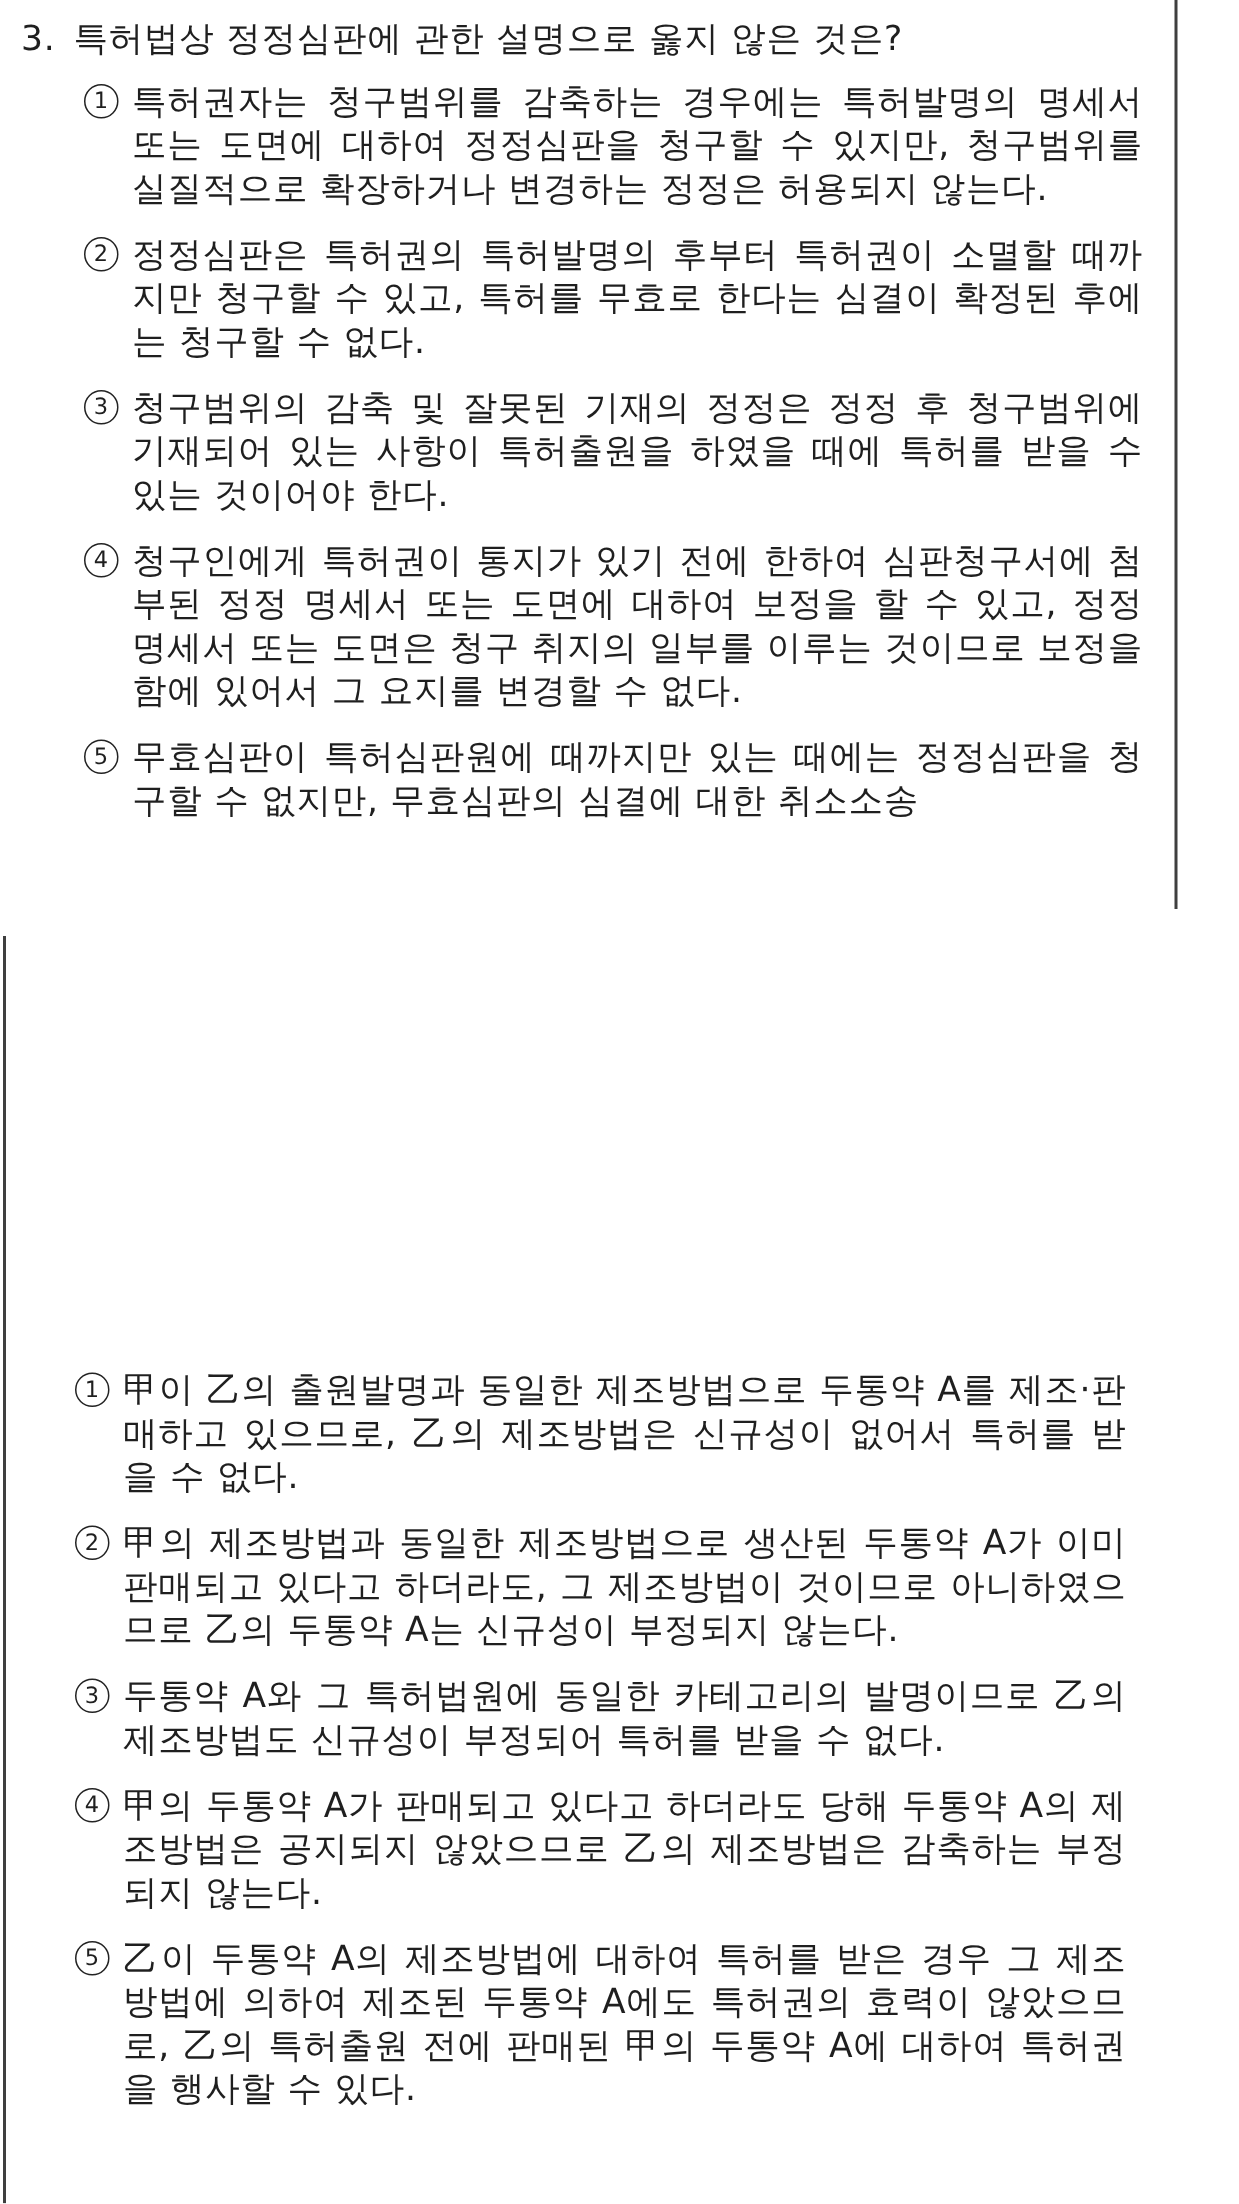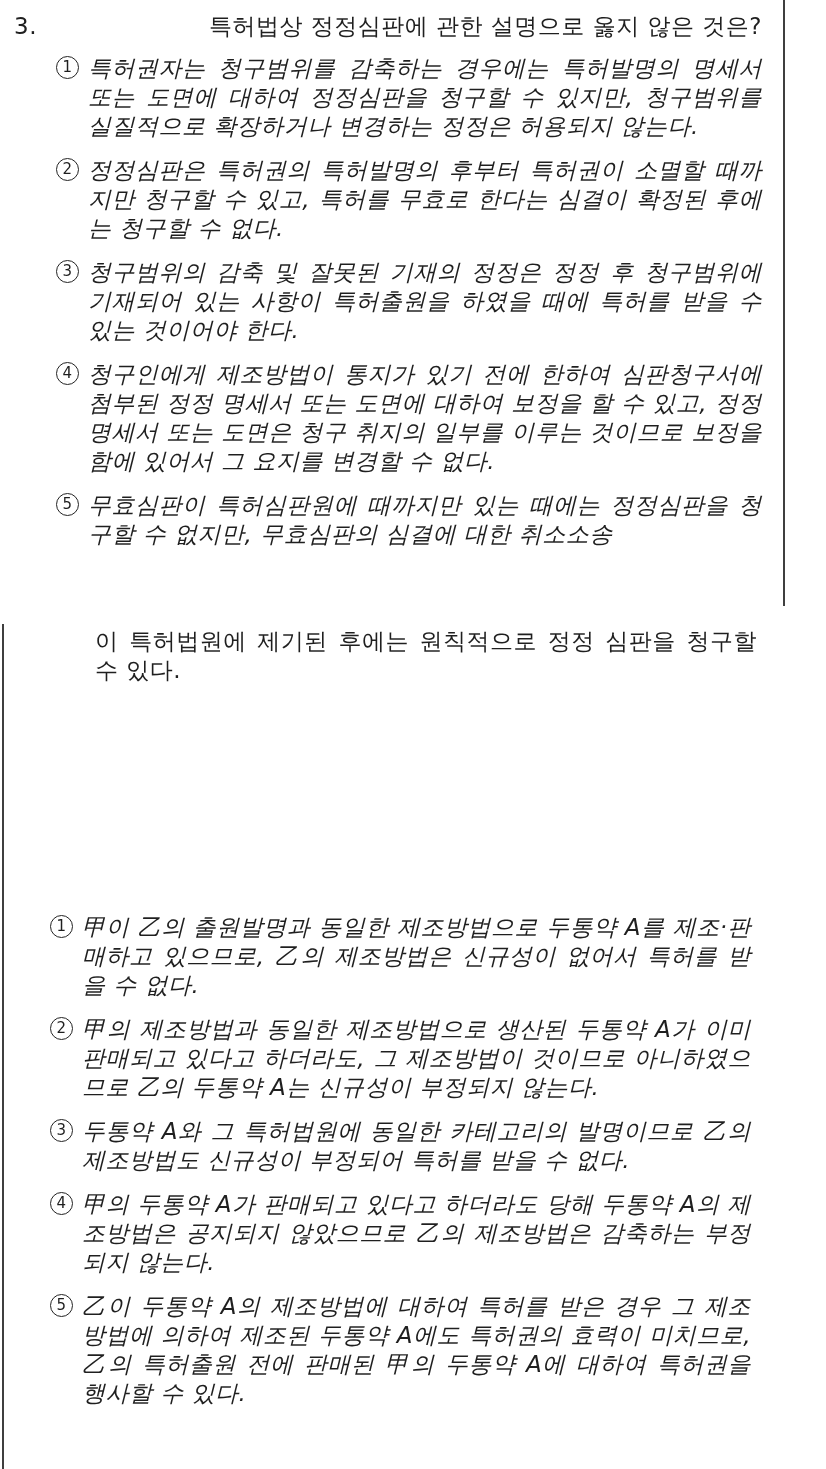--- a/index.html
+++ b/index.html
@@ -39,21 +39,21 @@
   }
   .q-block { left: 14px; top: 12px; width: 748px; }
   .q-head {
     display: flex;
     margin-bottom: 13px;
   }
   .q-num {
     flex: 0 0 auto;
     margin-right: 12px;
   }
-  .q-stem { flex: 1 1 auto; text-align: right; }
+  .q-stem { flex: 1 1 auto; }
   .options { margin-left: 42px; }
   .options-b { margin-left: 44px; }
   .option {
     display: flex;
     margin-bottom: 15px;
   }
   .option:last-child { margin-bottom: 0; }
   .onum {
     flex: 0 0 auto;
     width: 23px;
@@ -67,21 +67,20 @@
     justify-content: center;
     font-size: 15px;
     line-height: 1;
     box-sizing: border-box;
   }
   .otext {
     flex: 1 1 auto;
     text-align: justify;
     text-justify: inter-character;
     word-break: break-all;
-    font-style: italic;
   }
   .cont-block {
     left: 95px;
     top: 627px;
     width: 662px;
     text-align: justify;
     text-justify: inter-character;
     word-break: break-all;
   }
   .q4-block { left: 6px; top: 913px; width: 745px; }
@@ -107,30 +106,29 @@
       <div class="option">
         <span class="onum">2</span>
         <div class="otext">정정심판은 특허권의 특허발명의 후부터 특허권이 소멸할 때까지만 청구할 수 있고, 특허를 무효로 한다는 심결이 확정된 후에는 청구할 수 없다.</div>
       </div>
       <div class="option">
         <span class="onum">3</span>
         <div class="otext">청구범위의 감축 및 잘못된 기재의 정정은 정정 후 청구범위에 기재되어 있는 사항이 특허출원을 하였을 때에 특허를 받을 수 있는 것이어야 한다.</div>
       </div>
       <div class="option">
         <span class="onum">4</span>
-        <div class="otext">청구인에게 제조방법이 통지가 있기 전에 한하여 심판청구서에 첨부된 정정 명세서 또는 도면에 대하여 보정을 할 수 있고, 정정 명세서 또는 도면은 청구 취지의 일부를 이루는 것이므로 보정을 함에 있어서 그 요지를 변경할 수 없다.</div>
+        <div class="otext">청구인에게 특허권이 통지가 있기 전에 한하여 심판청구서에 첨부된 정정 명세서 또는 도면에 대하여 보정을 할 수 있고, 정정 명세서 또는 도면은 청구 취지의 일부를 이루는 것이므로 보정을 함에 있어서 그 요지를 변경할 수 없다.</div>
       </div>
       <div class="option">
         <span class="onum">5</span>
         <div class="otext">무효심판이 특허심판원에 때까지만 있는 때에는 정정심판을 청구할 수 없지만, 무효심판의 심결에 대한 취소소송</div>
       </div>
     </div>
   </div>
 
-  <div class="block cont-block">이 특허법원에 제기된 후에는 원칙적으로 정정 심판을 청구할 수 있다.</div>
 
   <div class="block q4-block">
     <div class="options-b">
       <div class="option">
         <span class="onum">1</span>
         <div class="otext">甲이 乙의 출원발명과 동일한 제조방법으로 두통약 A를 제조·판매하고 있으므로, 乙의 제조방법은 신규성이 없어서 특허를 받을 수 없다.</div>
       </div>
       <div class="option">
         <span class="onum">2</span>
         <div class="otext">甲의 제조방법과 동일한 제조방법으로 생산된 두통약 A가 이미 판매되고 있다고 하더라도, 그 제조방법이 것이므로 아니하였으므로 乙의 두통약 A는 신규성이 부정되지 않는다.</div>
@@ -138,18 +136,18 @@
       <div class="option">
         <span class="onum">3</span>
         <div class="otext">두통약 A와 그 특허법원에 동일한 카테고리의 발명이므로 乙의 제조방법도 신규성이 부정되어 특허를 받을 수 없다.</div>
       </div>
       <div class="option">
         <span class="onum">4</span>
         <div class="otext">甲의 두통약 A가 판매되고 있다고 하더라도 당해 두통약 A의 제조방법은 공지되지 않았으므로 乙의 제조방법은 감축하는 부정되지 않는다.</div>
       </div>
       <div class="option">
         <span class="onum">5</span>
-        <div class="otext">乙이 두통약 A의 제조방법에 대하여 특허를 받은 경우 그 제조방법에 의하여 제조된 두통약 A에도 특허권의 효력이 미치므로, 乙의 특허출원 전에 판매된 甲의 두통약 A에 대하여 특허권을 행사할 수 있다.</div>
+        <div class="otext">乙이 두통약 A의 제조방법에 대하여 특허를 받은 경우 그 제조방법에 의하여 제조된 두통약 A에도 특허권의 효력이 않았으므로, 乙의 특허출원 전에 판매된 甲의 두통약 A에 대하여 특허권을 행사할 수 있다.</div>
       </div>
     </div>
   </div>
 
 </div>
 
 </body></html>

